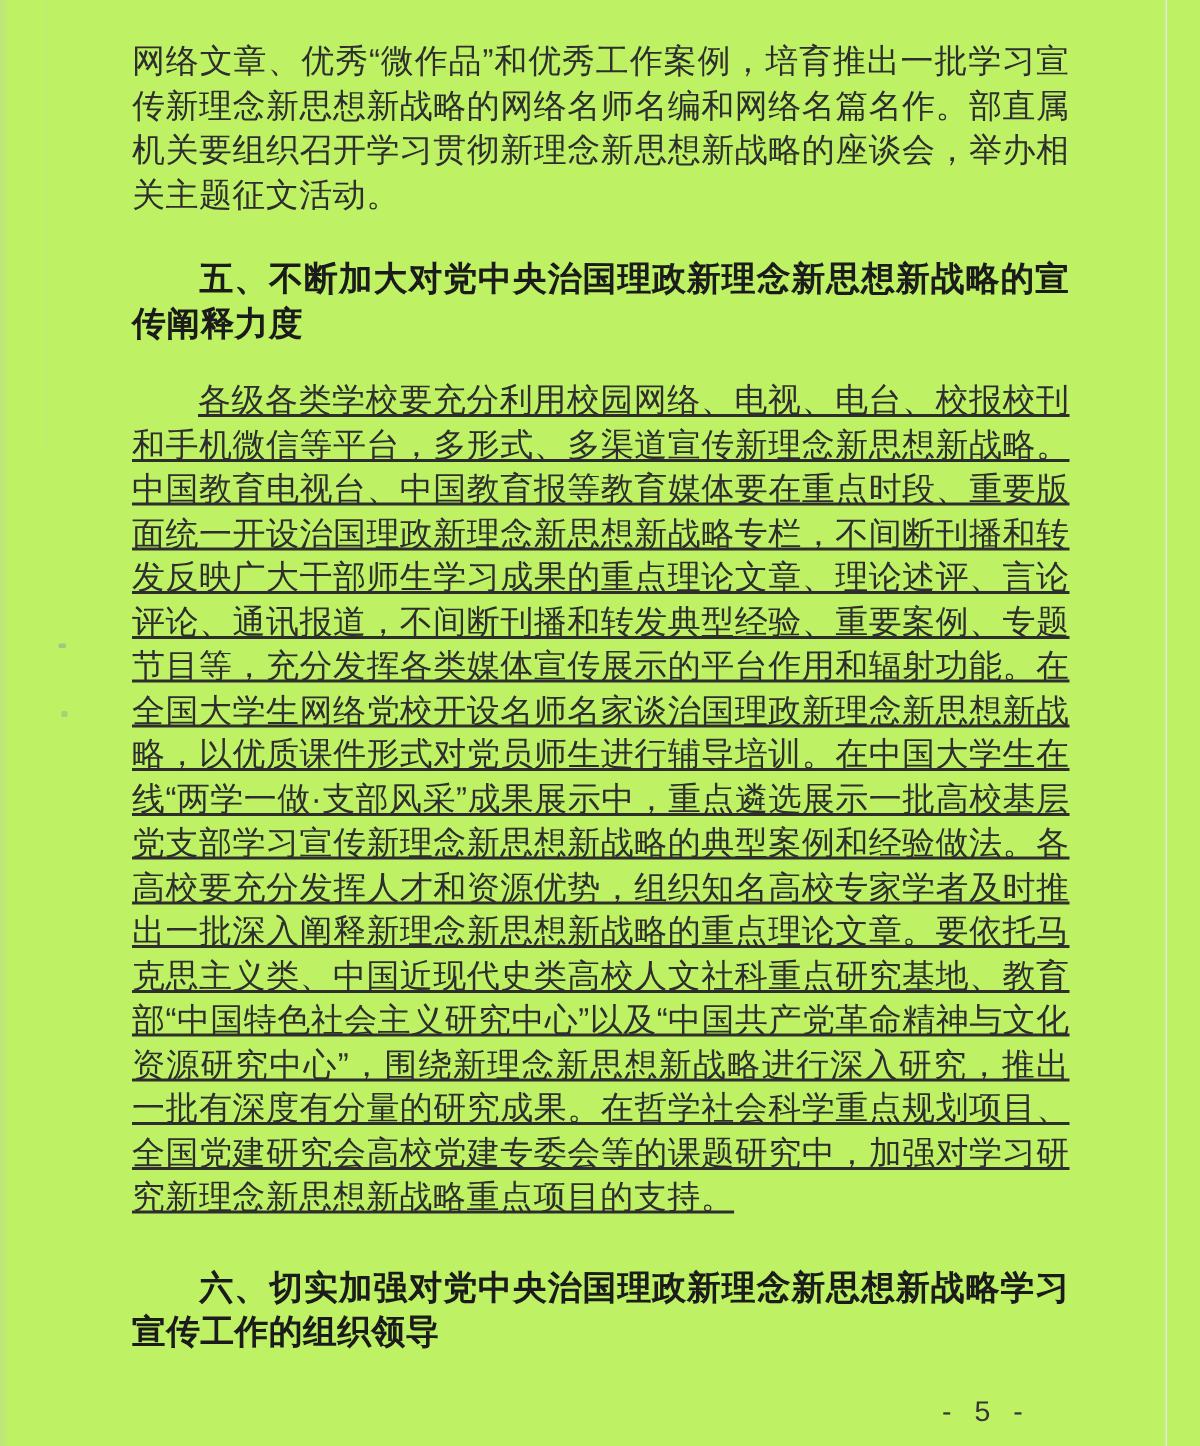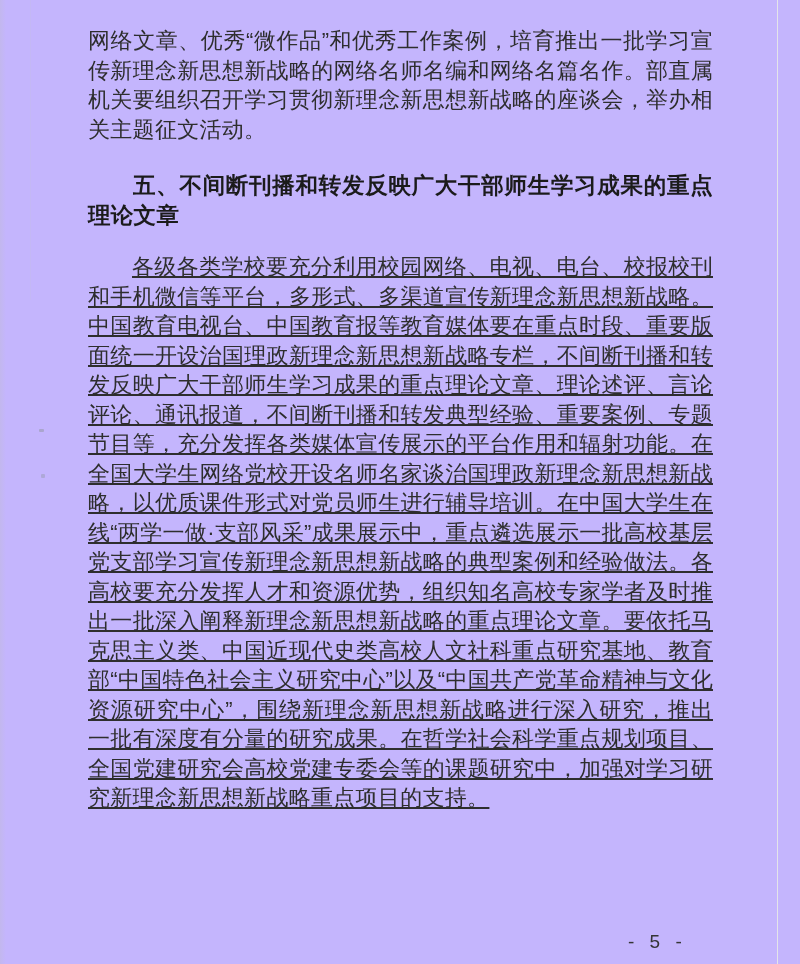--- a/index.html
+++ b/index.html
@@ -5,21 +5,21 @@
   html, body {
     margin: 0;
     padding: 0;
     background: #ffffff;
   }
   .page {
     position: relative;
     width: 800px;
     height: 964px;
     overflow: hidden;
-    background: #c4b5fd;
+    background: #bef264;
     font-family: "Liberation Sans", sans-serif;
   }
   
   .doc {
     position: absolute;
     left: 88px;
     top: 26px;
     width: 625px;
     font-size: 22px;
     line-height: 29.5px;
@@ -92,21 +92,22 @@
 
   <div class="edge-shade-left"></div>
   <div class="edge-line-left"></div>
   <div class="edge-line-right"></div>
   <div class="speck speck-1"></div>
   <div class="speck speck-2"></div>
 
   <main class="doc">
     <p class="para">网络文章、优秀“微作品”和优秀工作案例，培育推出一批学习宣传新理念新思想新战略的网络名师名编和网络名篇名作。部直属机关要组织召开学习贯彻新理念新思想新战略的座谈会，举办相关主题征文活动。</p>
 
-    <h2 class="heading h-five">五、不间断刊播和转发反映广大干部师生学习成果的重点理论文章</h2>
+    <h2 class="heading h-five">五、不断加大对党中央治国理政新理念新思想新战略的宣传阐释力度</h2>
 
     <p class="para indent p-five">各级各类学校要充分利用校园网络、电视、电台、校报校刊和手机微信等平台，多形式、多渠道宣传新理念新思想新战略。中国教育电视台、中国教育报等教育媒体要在重点时段、重要版面统一开设治国理政新理念新思想新战略专栏，不间断刊播和转发反映广大干部师生学习成果的重点理论文章、理论述评、言论评论、通讯报道，不间断刊播和转发典型经验、重要案例、专题节目等，充分发挥各类媒体宣传展示的平台作用和辐射功能。在全国大学生网络党校开设名师名家谈治国理政新理念新思想新战略，以优质课件形式对党员师生进行辅导培训。在中国大学生在线“两学一做·支部风采”成果展示中，重点遴选展示一批高校基层党支部学习宣传新理念新思想新战略的典型案例和经验做法。各高校要充分发挥人才和资源优势，组织知名高校专家学者及时推出一批深入阐释新理念新思想新战略的重点理论文章。要依托马克思主义类、中国近现代史类高校人文社科重点研究基地、教育部“中国特色社会主义研究中心”以及“中国共产党革命精神与文化资源研究中心”，围绕新理念新思想新战略进行深入研究，推出一批有深度有分量的研究成果。在哲学社会科学重点规划项目、全国党建研究会高校党建专委会等的课题研究中，加强对学习研究新理念新思想新战略重点项目的支持。</p>
 
+    <h2 class="heading h-six">六、切实加强对党中央治国理政新理念新思想新战略学习宣传工作的组织领导</h2>
   </main>
 
   <div class="page-number">- 5 -</div>
 
 </div>
 
 </body></html>

